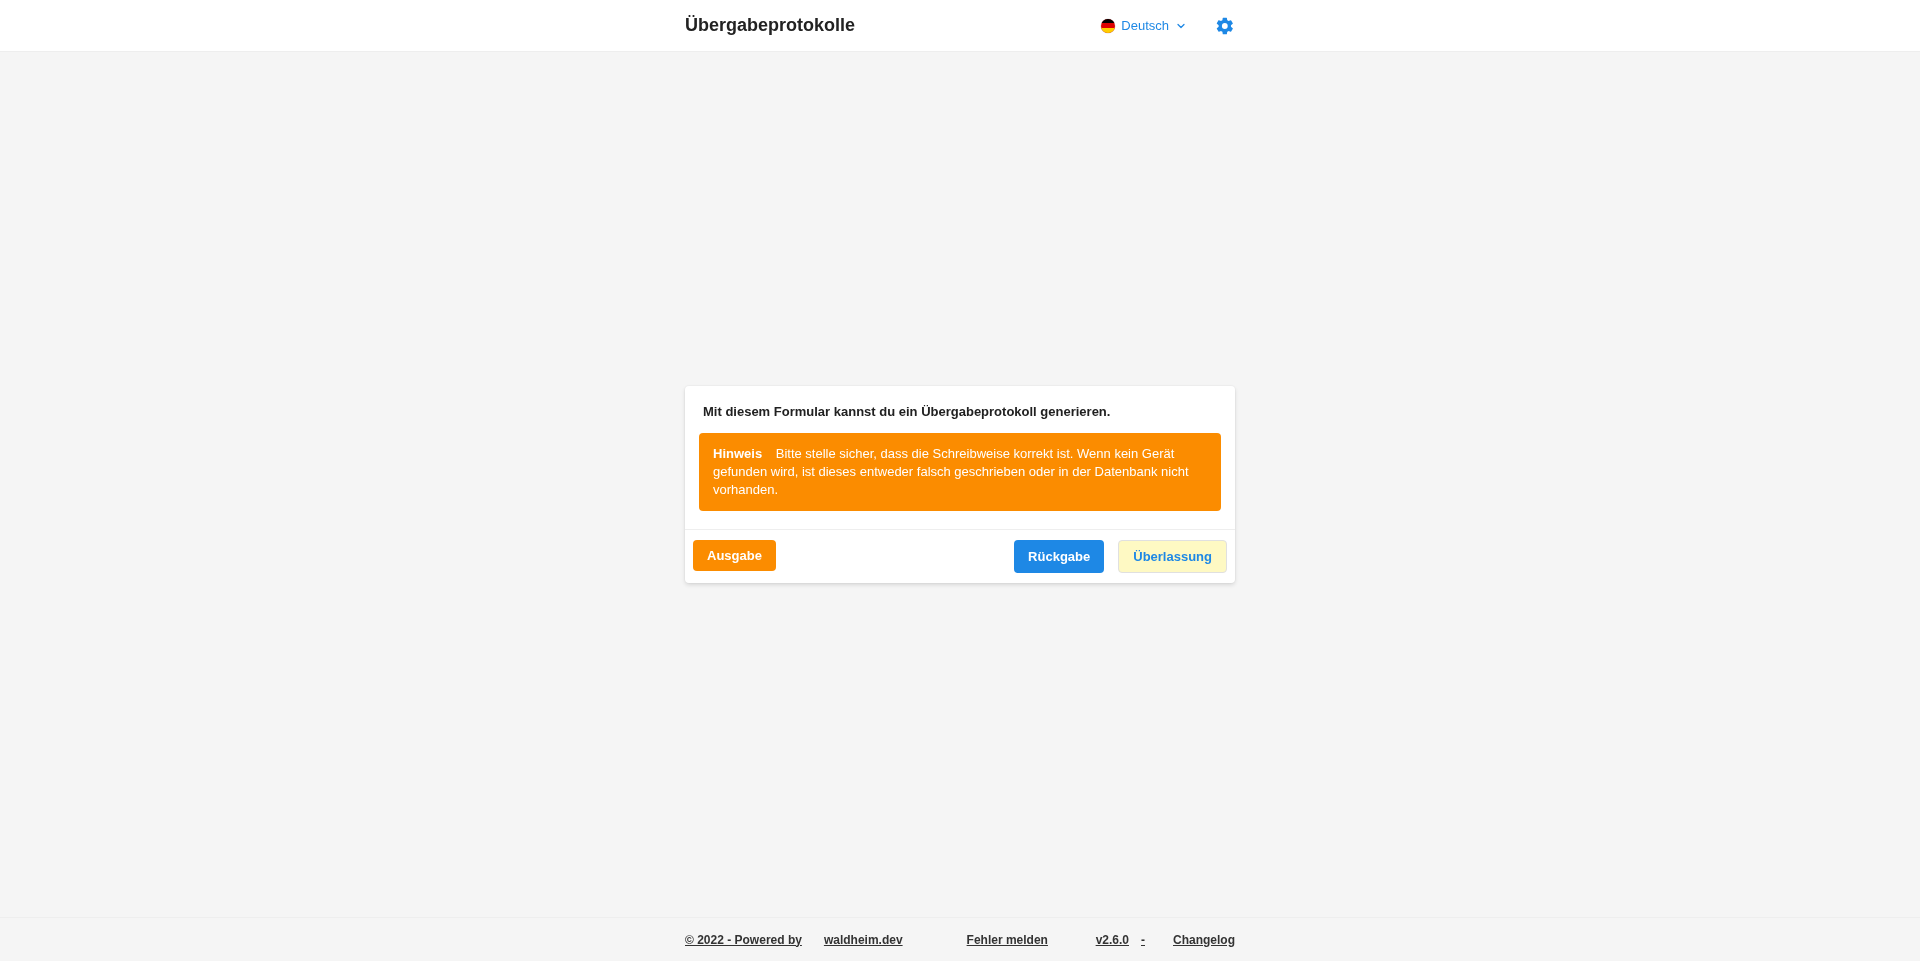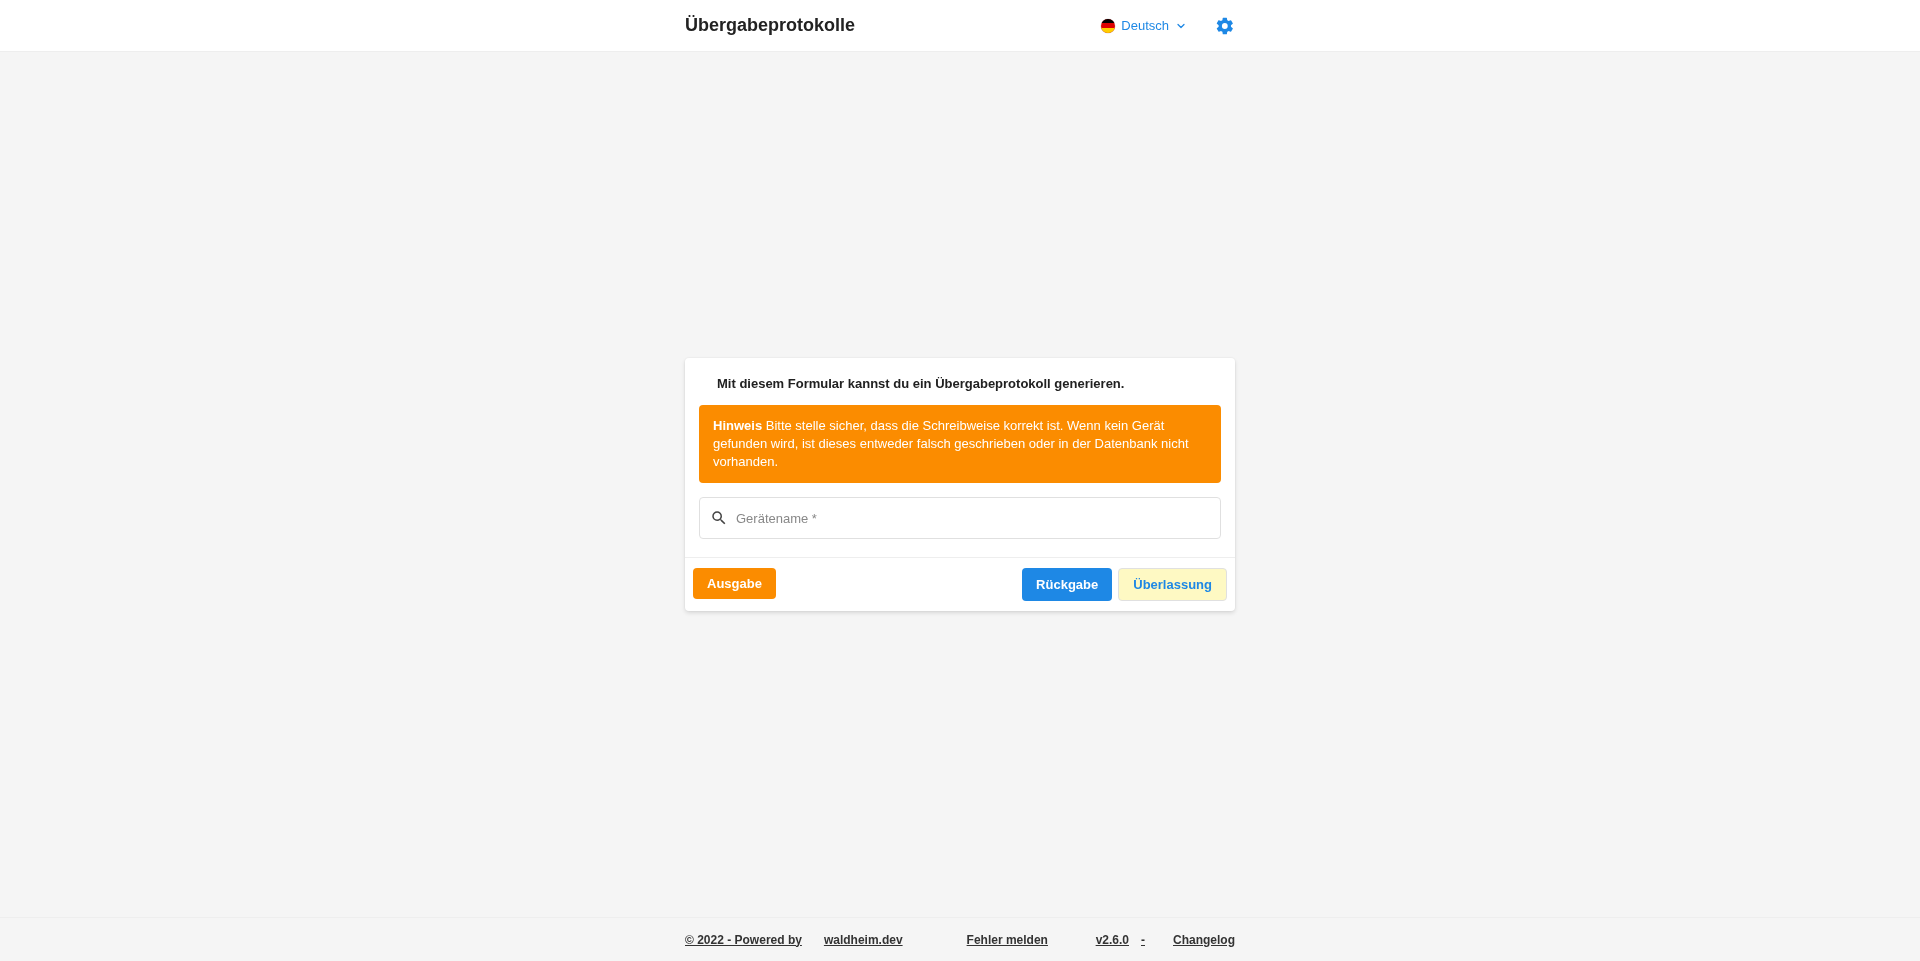--- a/index.html
+++ b/index.html
@@ -89,32 +89,32 @@
     border-radius: 4px;
     box-shadow: 0 2px 4px rgba(0,0,0,0.12), 0 0 0 1px rgba(0,0,0,0.02);
     overflow: hidden;
   }
   .card-body {
     padding: 14px 14px 4px 14px;
   }
   .form-title {
     font-size: 13px;
     font-weight: 700;
-    margin: 4px 0 14px 18px;
+    margin: 4px 0 14px 4px;
   }
   .alert {
     background: var(--orange);
     color: #fff;
     border-radius: 4px;
     padding: 12px 14px;
     font-size: 13px;
     line-height: 1.4;
     margin-bottom: 14px;
   }
-  .alert strong { font-weight: 700; margin-right: 0; text-align: center; }
+  .alert strong { font-weight: 700; margin-right: 10px; text-align: center; }
   .search-field {
     display: flex;
     align-items: center;
     border: 1px solid var(--border);
     border-radius: 4px;
     padding: 0 10px;
     height: 42px;
     margin-bottom: 14px;
   }
   .search-field svg { width: 18px; height: 18px; color: #444; flex-shrink: 0; }
@@ -132,21 +132,21 @@
 
   .card-actions {
     border-top: 1px solid #eee;
     padding: 10px 8px;
     display: flex;
     justify-content: space-between;
     align-items: flex-start;
   }
   .actions-right {
     display: flex;
-    gap: 6px;
+    gap: 14px;
   }
   .btn {
     font-size: 13px;
     font-weight: 600;
     padding: 8px 14px;
     border-radius: 4px;
     border: none;
     cursor: pointer;
     font-family: inherit;
   }
@@ -217,26 +217,20 @@
 <div class="main-area">
   <div class="card">
     <div class="card-body">
       <div class="form-title">Mit diesem Formular kannst du ein Übergabeprotokoll generieren.</div>
 
       <div class="alert">
         <strong>Hinweis</strong>
         <span>Bitte stelle sicher, dass die Schreibweise korrekt ist. Wenn kein Gerät gefunden wird, ist dieses entweder falsch geschrieben oder in der Datenbank nicht vorhanden.</span>
       </div>
 
-      <label class="search-field">
-        <svg viewBox="0 0 24 24" fill="currentColor">
-            <path d="M15.5 14h-.79l-.28-.27A6.471 6.471 0 0 0 16 9.5 6.5 6.5 0 1 0 9.5 16a6.471 6.471 0 0 0 4.23-1.57l.27.28v.79l5 4.99L20.49 19l-4.99-5zm-6 0C7.01 14 5 11.99 5 9.5S7.01 5 9.5 5 14 7.01 14 9.5 11.99 14 9.5 14z"></path>
-          </svg>
-        <input type="text" placeholder="Gerätename *" style="">
-      </label>
     </div>
 
     <div class="card-actions">
       <button class="btn btn-orange">Ausgabe</button>
       <div class="actions-right">
         <button class="btn btn-blue">Rückgabe</button>
         <button class="btn btn-outline-blue">Überlassung</button>
       </div>
     </div>
   </div>

